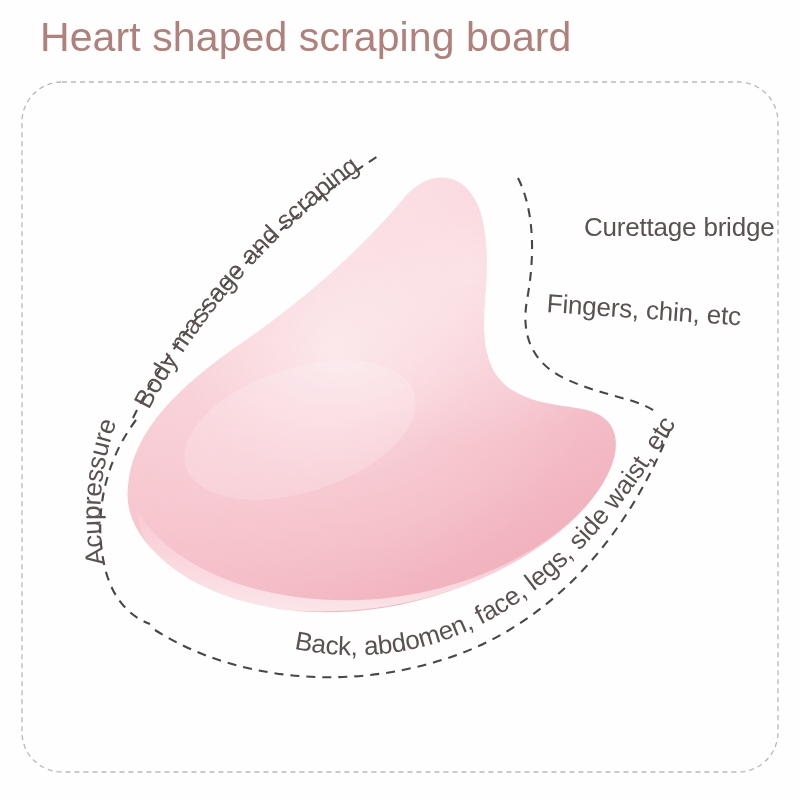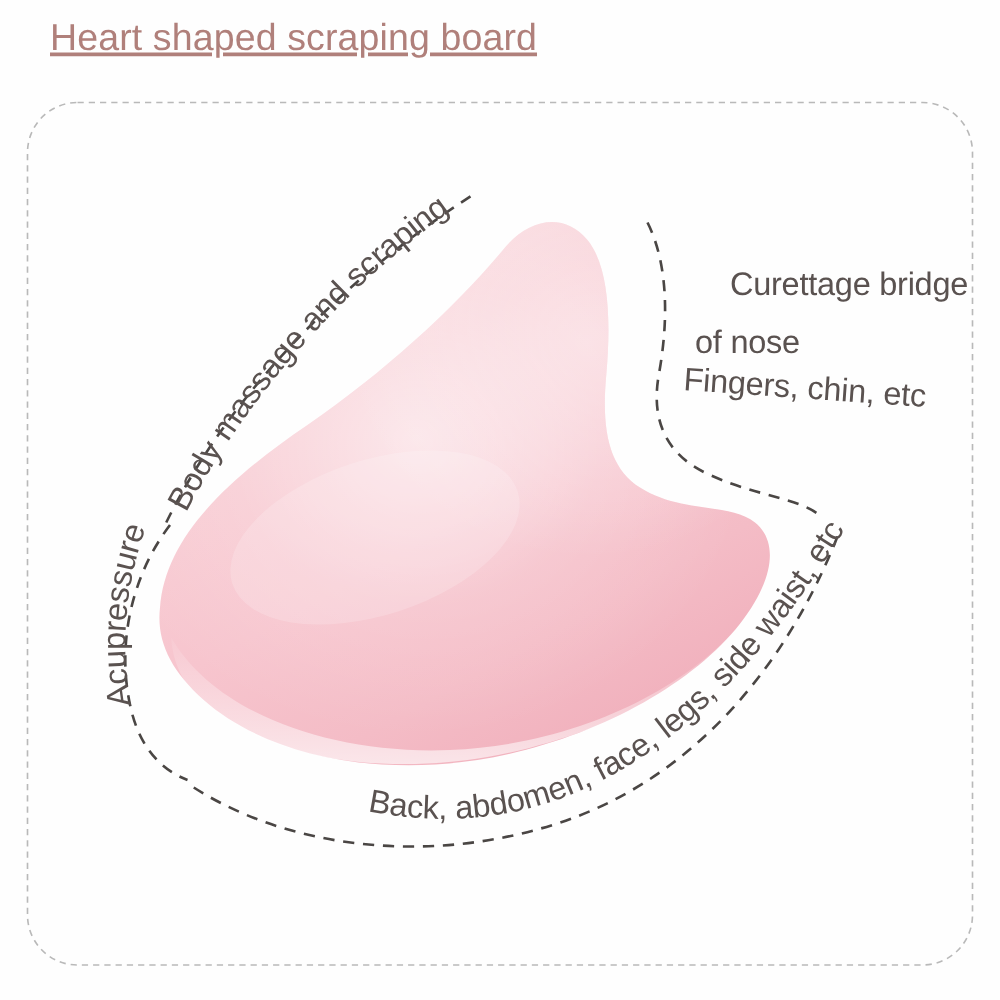--- a/index.html
+++ b/index.html
@@ -12,26 +12,25 @@
     width: 800px;
     height: 800px;
     background: #fefefe;
     overflow: hidden;
     font-family: "Liberation Sans", sans-serif;
   }
   #page-title {
     position: absolute;
     left: 40px;
     top: 14px;
-    font-size: 30px;
+    font-size: 41px;
     font-weight: 400;
     letter-spacing: 0.1px;
     color: #b0807b;
     white-space: nowrap;
-    text-decoration: underline;
   }
   #frame-svg, #art-svg {
     position: absolute;
     left: 0;
     top: 0;
     width: 800px;
     height: 800px;
   }
   .callout-dash {
     fill: none;
@@ -163,17 +162,16 @@
       <textPath href="#pathAcupressure" startOffset="2">Acupressure</textPath>
     </text>
 
     <text class="label-text">
       <textPath href="#pathBackAbdomen" startOffset="4">Back, abdomen, face, legs, side waist, etc</textPath>
     </text>
   </svg>
 
   <div class="label-flat" style="left:584px; top:212px;">Curettage bridge</div>
 
-  <div class="label-flat" style="left:556px; top:258px;">of nose</div>
 
   <div class="label-flat" style="left:548px; top:288px; transform:rotate(4deg); transform-origin:left top;">Fingers, chin, etc</div>
 
 </div>
 
 </body></html>

